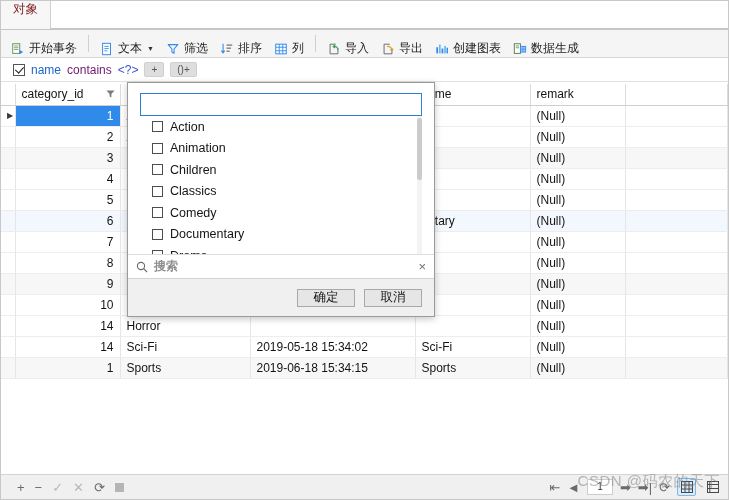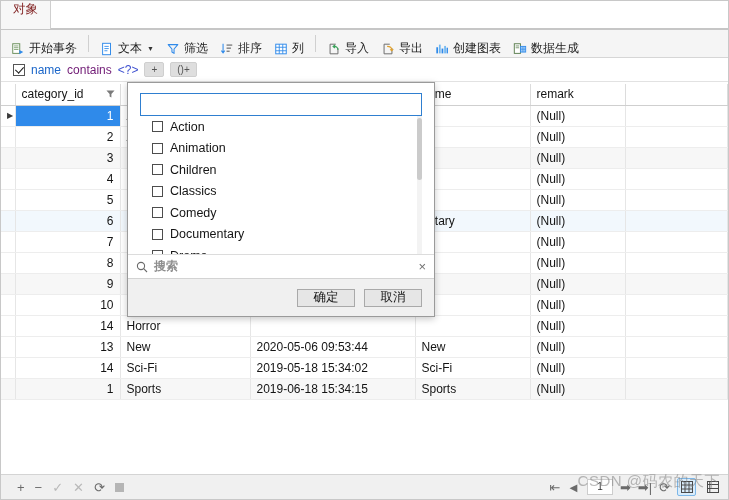--- a/index.html
+++ b/index.html
@@ -603,29 +603,20 @@
             <td class="rowhdr"></td>
             <td class="idcol">14</td>
             <td class="">Horror</td>
             <td class=""></td>
             <td class=""></td>
             <td class="null">(Null)</td>
             <td class=""></td>
           </tr>
           <tr class="">
             <td class="rowhdr"></td>
-            <td class="idcol">13</td>
-            <td class="">New</td>
-            <td class="">2020-05-06 09:53:44</td>
-            <td class="">New</td>
-            <td class="null">(Null)</td>
-            <td class=""></td>
-          </tr>
-          <tr class="">
-            <td class="rowhdr"></td>
             <td class="idcol">14</td>
             <td class="">Sci-Fi</td>
             <td class="">2019-05-18 15:34:02</td>
             <td class="">Sci-Fi</td>
             <td class="null">(Null)</td>
             <td class=""></td>
           </tr>
           <tr class="alt">
             <td class="rowhdr"></td>
             <td class="idcol">1</td>

